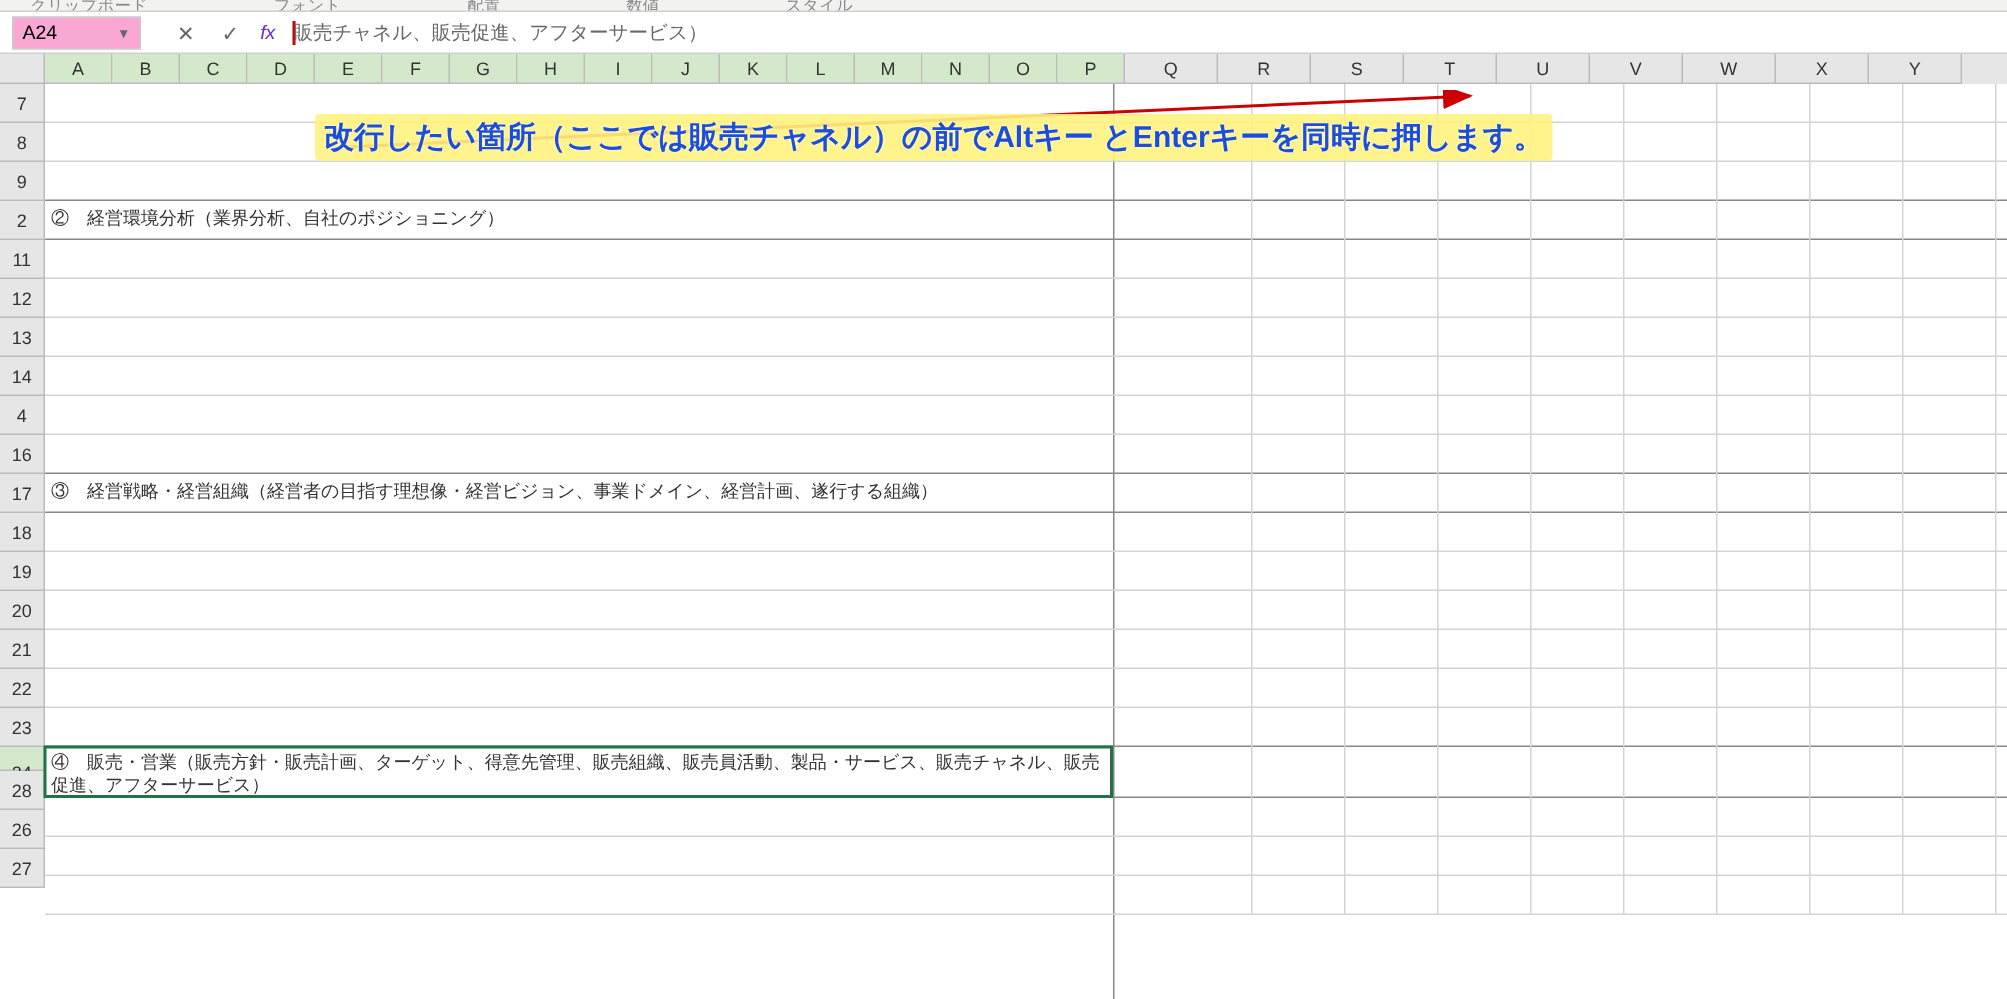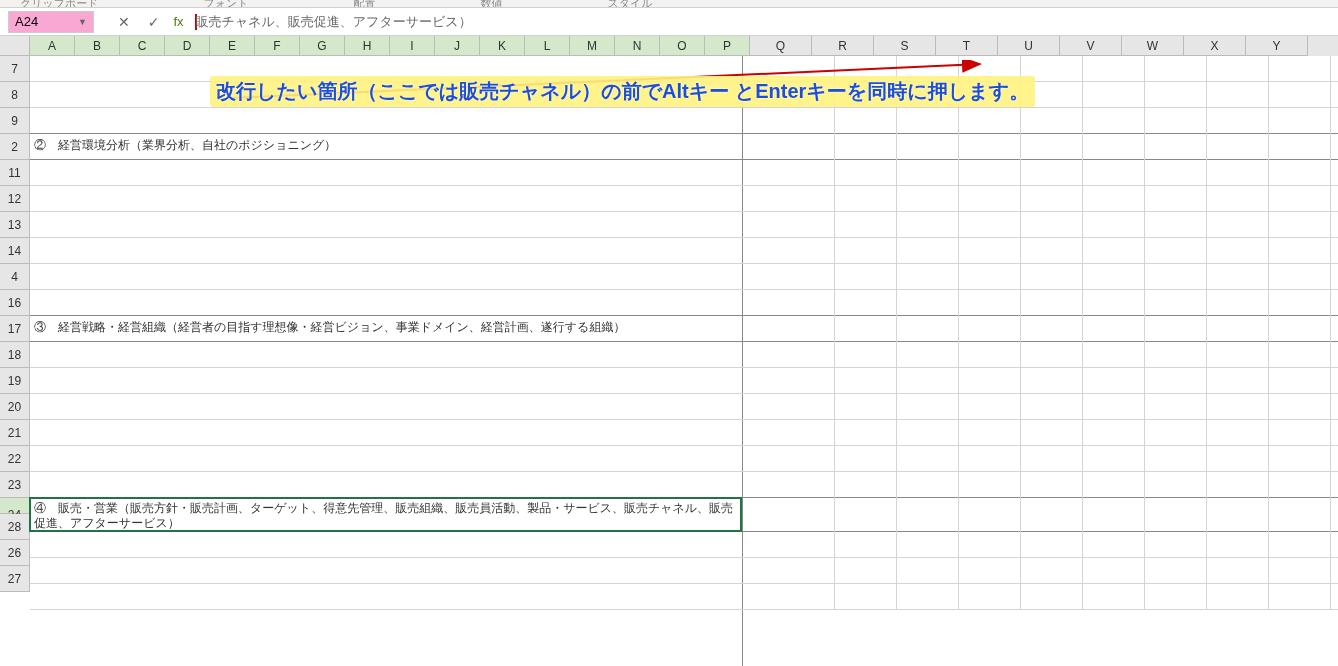--- a/index.html
+++ b/index.html
@@ -7,21 +7,21 @@
     
     .ribbon-tabs {
       display: flex;
       height: 8px;
       background: #f3f2f1;
       border-bottom: 1px solid #d0d0d0;
       padding: 0 20px;
       font-size: 11px;
       color: #888;
       align-items: center;
-      gap: 105px;
+      gap: 84px;
       overflow: hidden;
     }
     .ribbon-tab { white-space: nowrap; }
     
     .formula-bar {
       display: flex;
       align-items: center;
       height: 28px;
       background: #fff;
       border-bottom: 1px solid #d0d0d0;
@@ -43,21 +43,21 @@
       color: #666;
     }
     .formula-controls {
       display: flex;
       align-items: center;
       gap: 10px;
       margin-left: 20px;
       color: #666;
     }
     .formula-btn { cursor: pointer; padding: 2px 4px; font-size: 14px; }
-    .fx-label { font-size: 13px; color: #4d7c0f; }
+    .fx-label { font-style: italic; font-size: 13px; color: #6d28d9; }
     .formula-input {
       flex: 1;
       margin-left: 12px;
       font-size: 13px;
       color: #666;
       display: flex;
       align-items: center;
       position: relative;
     }
     .cursor-mark {

